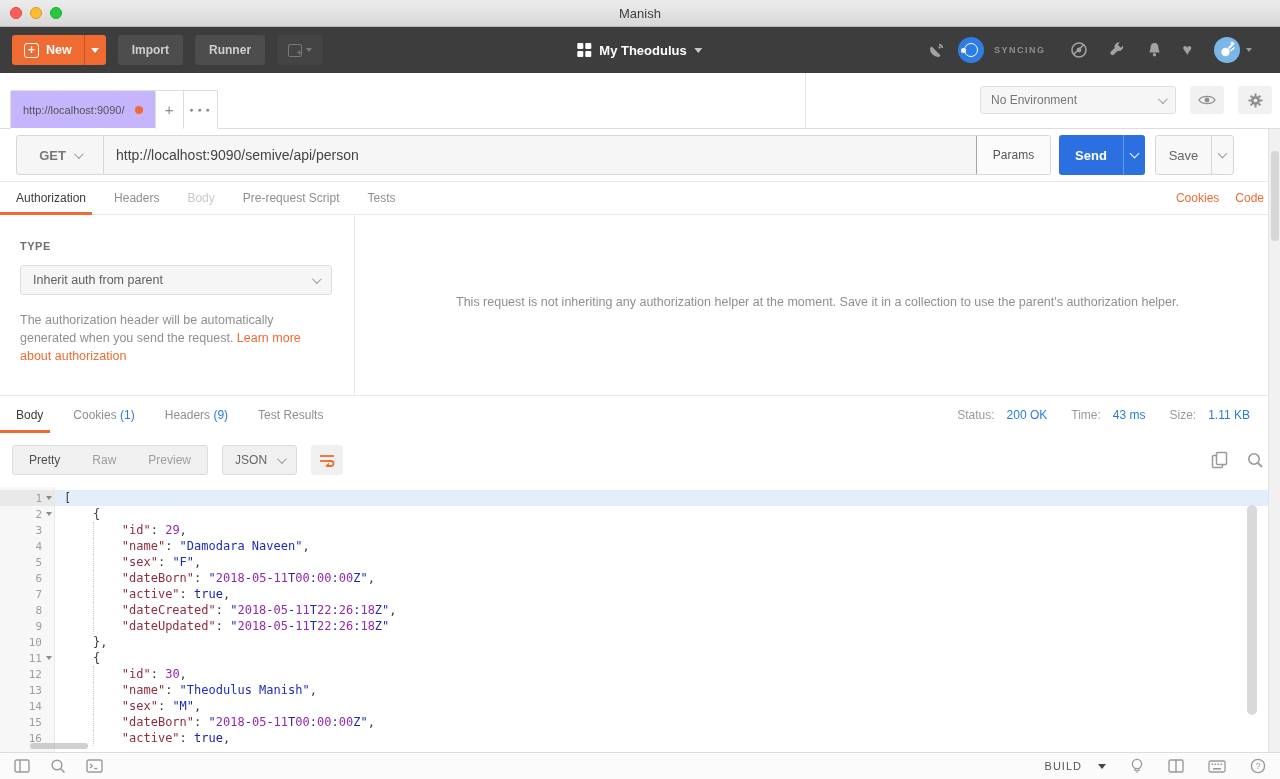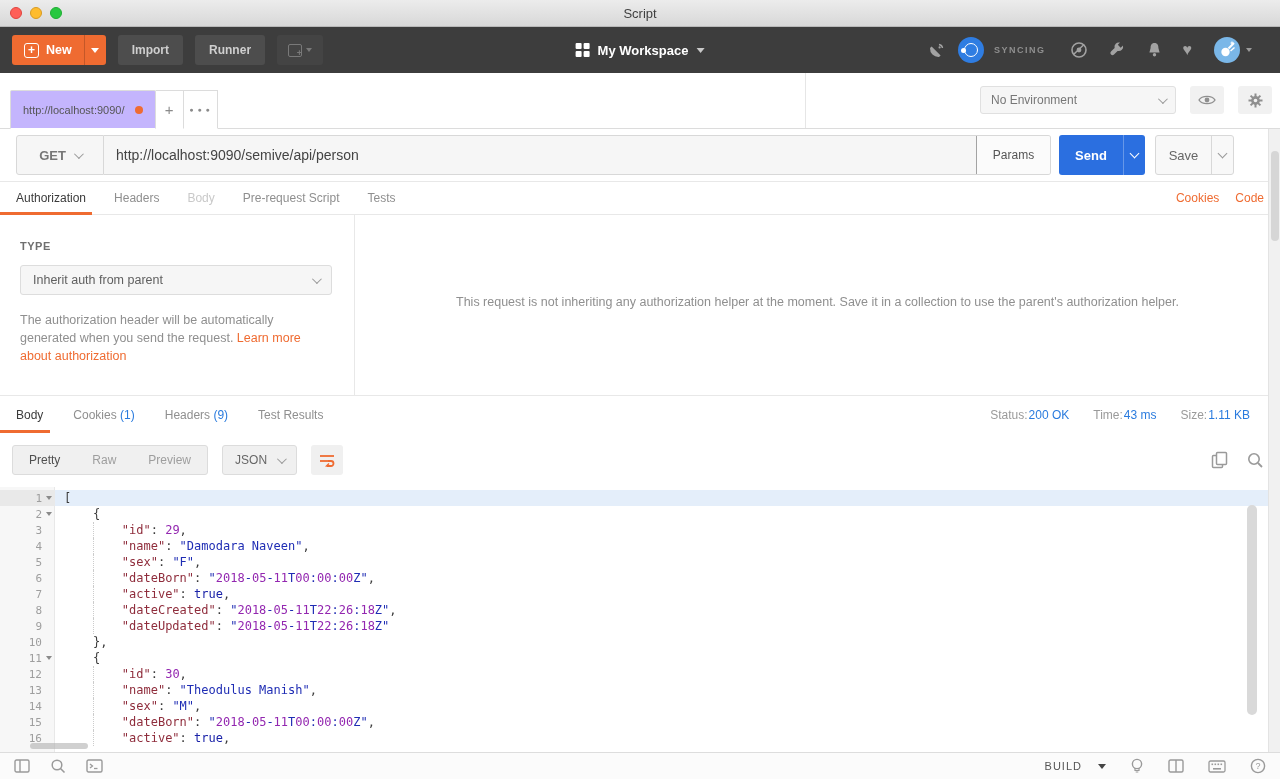--- a/index.html
+++ b/index.html
@@ -98,21 +98,21 @@
   .auth-msg { margin-top:80px; font-size:12.5px; color:#8f8f8f; text-align:center; padding:0 40px; }
 
   
   .resp-header { height:38px; border-top:1px solid #e8e8e8; position:relative; display:flex; align-items:center; padding-left:16px; }
   .resp-tab { font-size:12px; color:#8f8f8f; margin-right:30px; cursor:pointer; }
   .resp-tab.active { color:#3b3b3b; }
   .resp-tab .count { color:var(--info-blue,#2a7bde); }
   .resp-underline { position:absolute; left:0; bottom:0; height:3px; width:50px; background:var(--accent-orange,#ef6b31); }
   .resp-info { margin-left:auto; display:flex; gap:24px; padding-right:30px; }
   .resp-info .pair { font-size:12px; color:#9a9a9a; }
-  .resp-info .val { color:var(--info-blue,#2a7bde); margin-left:1px; }
+  .resp-info .val { color:var(--info-blue,#2a7bde); margin-left:12px; }
 
   
   .resp-toolbar { height:54px; display:flex; align-items:center; padding:0 16px 0 12px; }
   .view-group { display:flex; height:30px; border:1px solid #dcdcdc; border-radius:3px; overflow:hidden; background:#f0f0f0; }
   .view-mode { padding:0 16px; display:flex; align-items:center; font-size:12px; color:#9e9e9e; cursor:pointer; }
   .view-mode.active { color:#4f4f4f; }
   .format-select { margin-left:14px; height:30px; background:#f0f0f0; border:1px solid #dcdcdc; border-radius:3px; display:flex; align-items:center; gap:10px; padding:0 12px; font-size:12px; color:#666; cursor:pointer; }
   .wrap-btn { margin-left:14px; width:32px; height:30px; background:#f0f0f0; border-radius:3px; display:flex; align-items:center; justify-content:center; cursor:pointer; }
   .resp-toolbar-right { margin-left:auto; display:flex; gap:18px; align-items:center; }
 
@@ -154,21 +154,21 @@
 <body>
 
 <div class="window">
 
   <div class="titlebar">
     <div class="traffic">
       <span class="light red"></span>
       <span class="light yellow"></span>
       <span class="light green"></span>
     </div>
-    <span class="titlebar-title">Script</span>
+    <span class="titlebar-title">Manish</span>
   </div>
 
   <div class="toolbar">
     <div class="btn-new">
       <span class="btn-new-main">
         <span class="plus-box">
             <span>+</span>
           </span>
         <span class="btn-new-label">New</span>
       </span>
@@ -187,21 +187,21 @@
       <span class="caret-sm"></span>
     </div>
 
     <div class="workspace">
       <span class="grid-icon">
           <span></span>
           <span></span>
           <span></span>
           <span></span>
         </span>
-      <span class="workspace-label">My Workspace</span>
+      <span class="workspace-label">My Theodulus</span>
       <span class="caret-down"></span>
     </div>
 
     <div class="toolbar-right">
       <span class="ticon">
         <svg width="19" height="19" viewBox="0 0 19 19">
             <path d="M3 7 a 8.5 8.5 0 0 0 9 9 l 1.6-1.6 -9-9 Z" fill="#a2a2a2"></path>
             <path d="M12 3.5 a 4 4 0 0 1 3.5 3.5" stroke="#a2a2a2" stroke-width="1.4" fill="none"></path>
             <circle cx="12.6" cy="6.4" r="1.1" fill="#a2a2a2"></circle>
           </svg>

